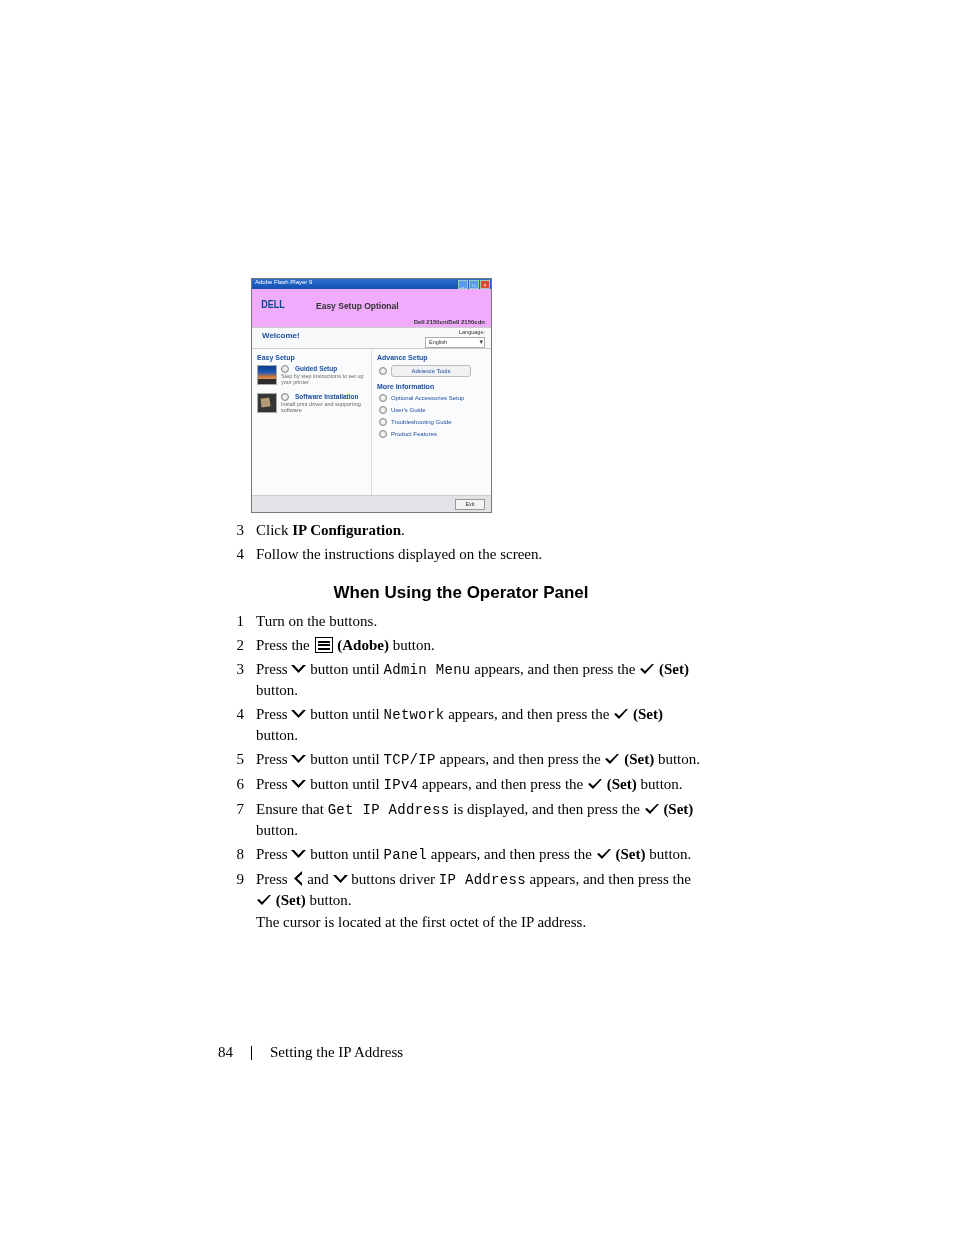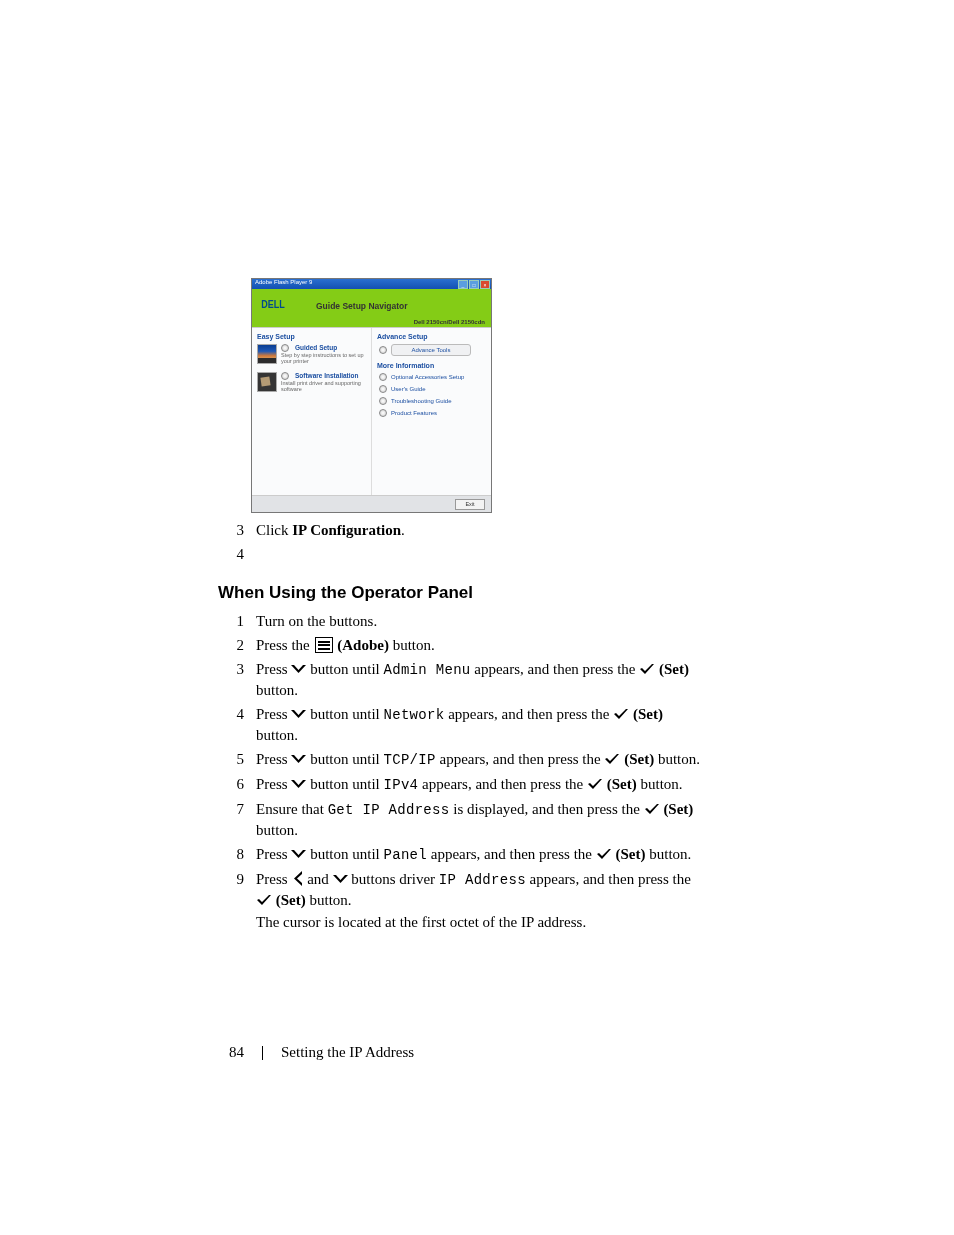--- a/index.html
+++ b/index.html
@@ -50,21 +50,21 @@
   .shot .winmax { background:#5b9ee0; }
   .shot .winclose { background:#d94b2e; }
   .shot .appbody {
     position: absolute; top: 10px; left: 0; right: 0; bottom: 0;
     background: #fff;
     display: flex; flex-direction: column;
   }
   .shot .header {
     height: 38px;
     border-bottom: 1px solid #ccc;
-    background: #84cc16;
+    background: #f0abfc;
     position: relative;
   }
   .shot .logo {
     position: absolute; left: 8px; top: 10px;
     color: #004b8d; font-weight: bold; font-size: 10px;
     transform: scaleX(0.9);
   }
   .shot .hdr-title {
     position: absolute; left: 64px; top: 12px;
     font-size: 8.5px; font-weight: bold; color: #333;
@@ -187,20 +187,21 @@
     width: 26px; flex: none;
     text-align: right; padding-right: 12px;
     font-size: 15px;
   }
   ol.num > li .t { font-size: 15px; }
   .sec-head {
     font-family: Arial, sans-serif;
     font-weight: bold;
     font-size: 17px;
     margin: 18px 0 8px 0;
+    text-align: center;
   }
   .para { margin: 4px 0 8px 0; font-size: 15px; }
   .following { margin-top: 4px; margin-left: 38px; }
   .code {
     font-family: "Courier New", monospace;
     font-size: 14px; letter-spacing: .3px;
   }
   .bold { font-weight: bold; }
   
   .ico {
@@ -217,21 +218,21 @@
     content: ""; position: absolute; left: 2px; right: 2px;
     height: 1.6px; background: #000;
   }
   .ico-menu::before { top: 2.6px; }
   .ico-menu::after { bottom: 2.6px; }
   .ico-menu .mid { position: absolute; left: 2px; right: 2px; top: 5.8px; height: 1.6px; background: #000; }
   svg.ico-svg { display: inline-block; vertical-align: -2px; }
   
   .page-foot {
     position: absolute;
-    left: 229px; top: 1044px;
+    left: 218px; top: 1044px;
     font-size: 14px;
     display: flex; align-items: center;
   }
   .page-foot .pn { font-size: 15px; margin-right: 18px; }
   .page-foot .vbar {
     display: inline-block; width: 1px; height: 14px;
     background: #000; margin-right: 18px;
   }
   .page-foot .ft { font-size: 15px; }
 </style>
@@ -245,22 +246,27 @@
       <span class="ttl">Adobe Flash Player 9</span>
       <div class="winctl">
         <div class="winmin">_</div>
         <div class="winmax">□</div>
         <div class="winclose">×</div>
       </div>
     </div>
     <div class="appbody">
       <div class="header">
         <div class="logo">DELL</div>
-        <div class="hdr-title">Guide Setup Navigator</div>
+        <div class="hdr-title">Easy Setup Optional</div>
         <div class="model">Dell 2150cn/Dell 2150cdn</div>
+      </div>
+      <div class="topbar">
+        <div class="welcome">Welcome!</div>
+        <div class="langlbl">Language:</div>
+        <div class="langbox">English</div>
       </div>
       <div class="main">
         <div class="col colL">
           <div class="sec">Easy Setup</div>
           <div class="card">
             <div class="thumb thumb-sunset"></div>
             <div class="cardtxt">
               <span class="bullet"></span>
               <span class="ctitle">Guided Setup</span>
               <div class="cdesc">Step by step instructions to set up your printer</div>
@@ -310,20 +316,21 @@
 
     <ol class="num">
       <li>
         <span class="n">3</span>
         <span class="t">
           <span>Click </span><span class="bold">IP Configuration</span><span>.</span>
         </span>
       </li>
       <li>
         <span class="n">4</span>
+        <span class="t">Follow the instructions displayed on the screen.</span>
       </li>
     </ol>
 
     <div class="sec-head">When Using the Operator Panel</div>
 
     <ol class="num">
       <li>
         <span class="n">1</span>
         <span class="t">Turn on the buttons.</span>
       </li>

